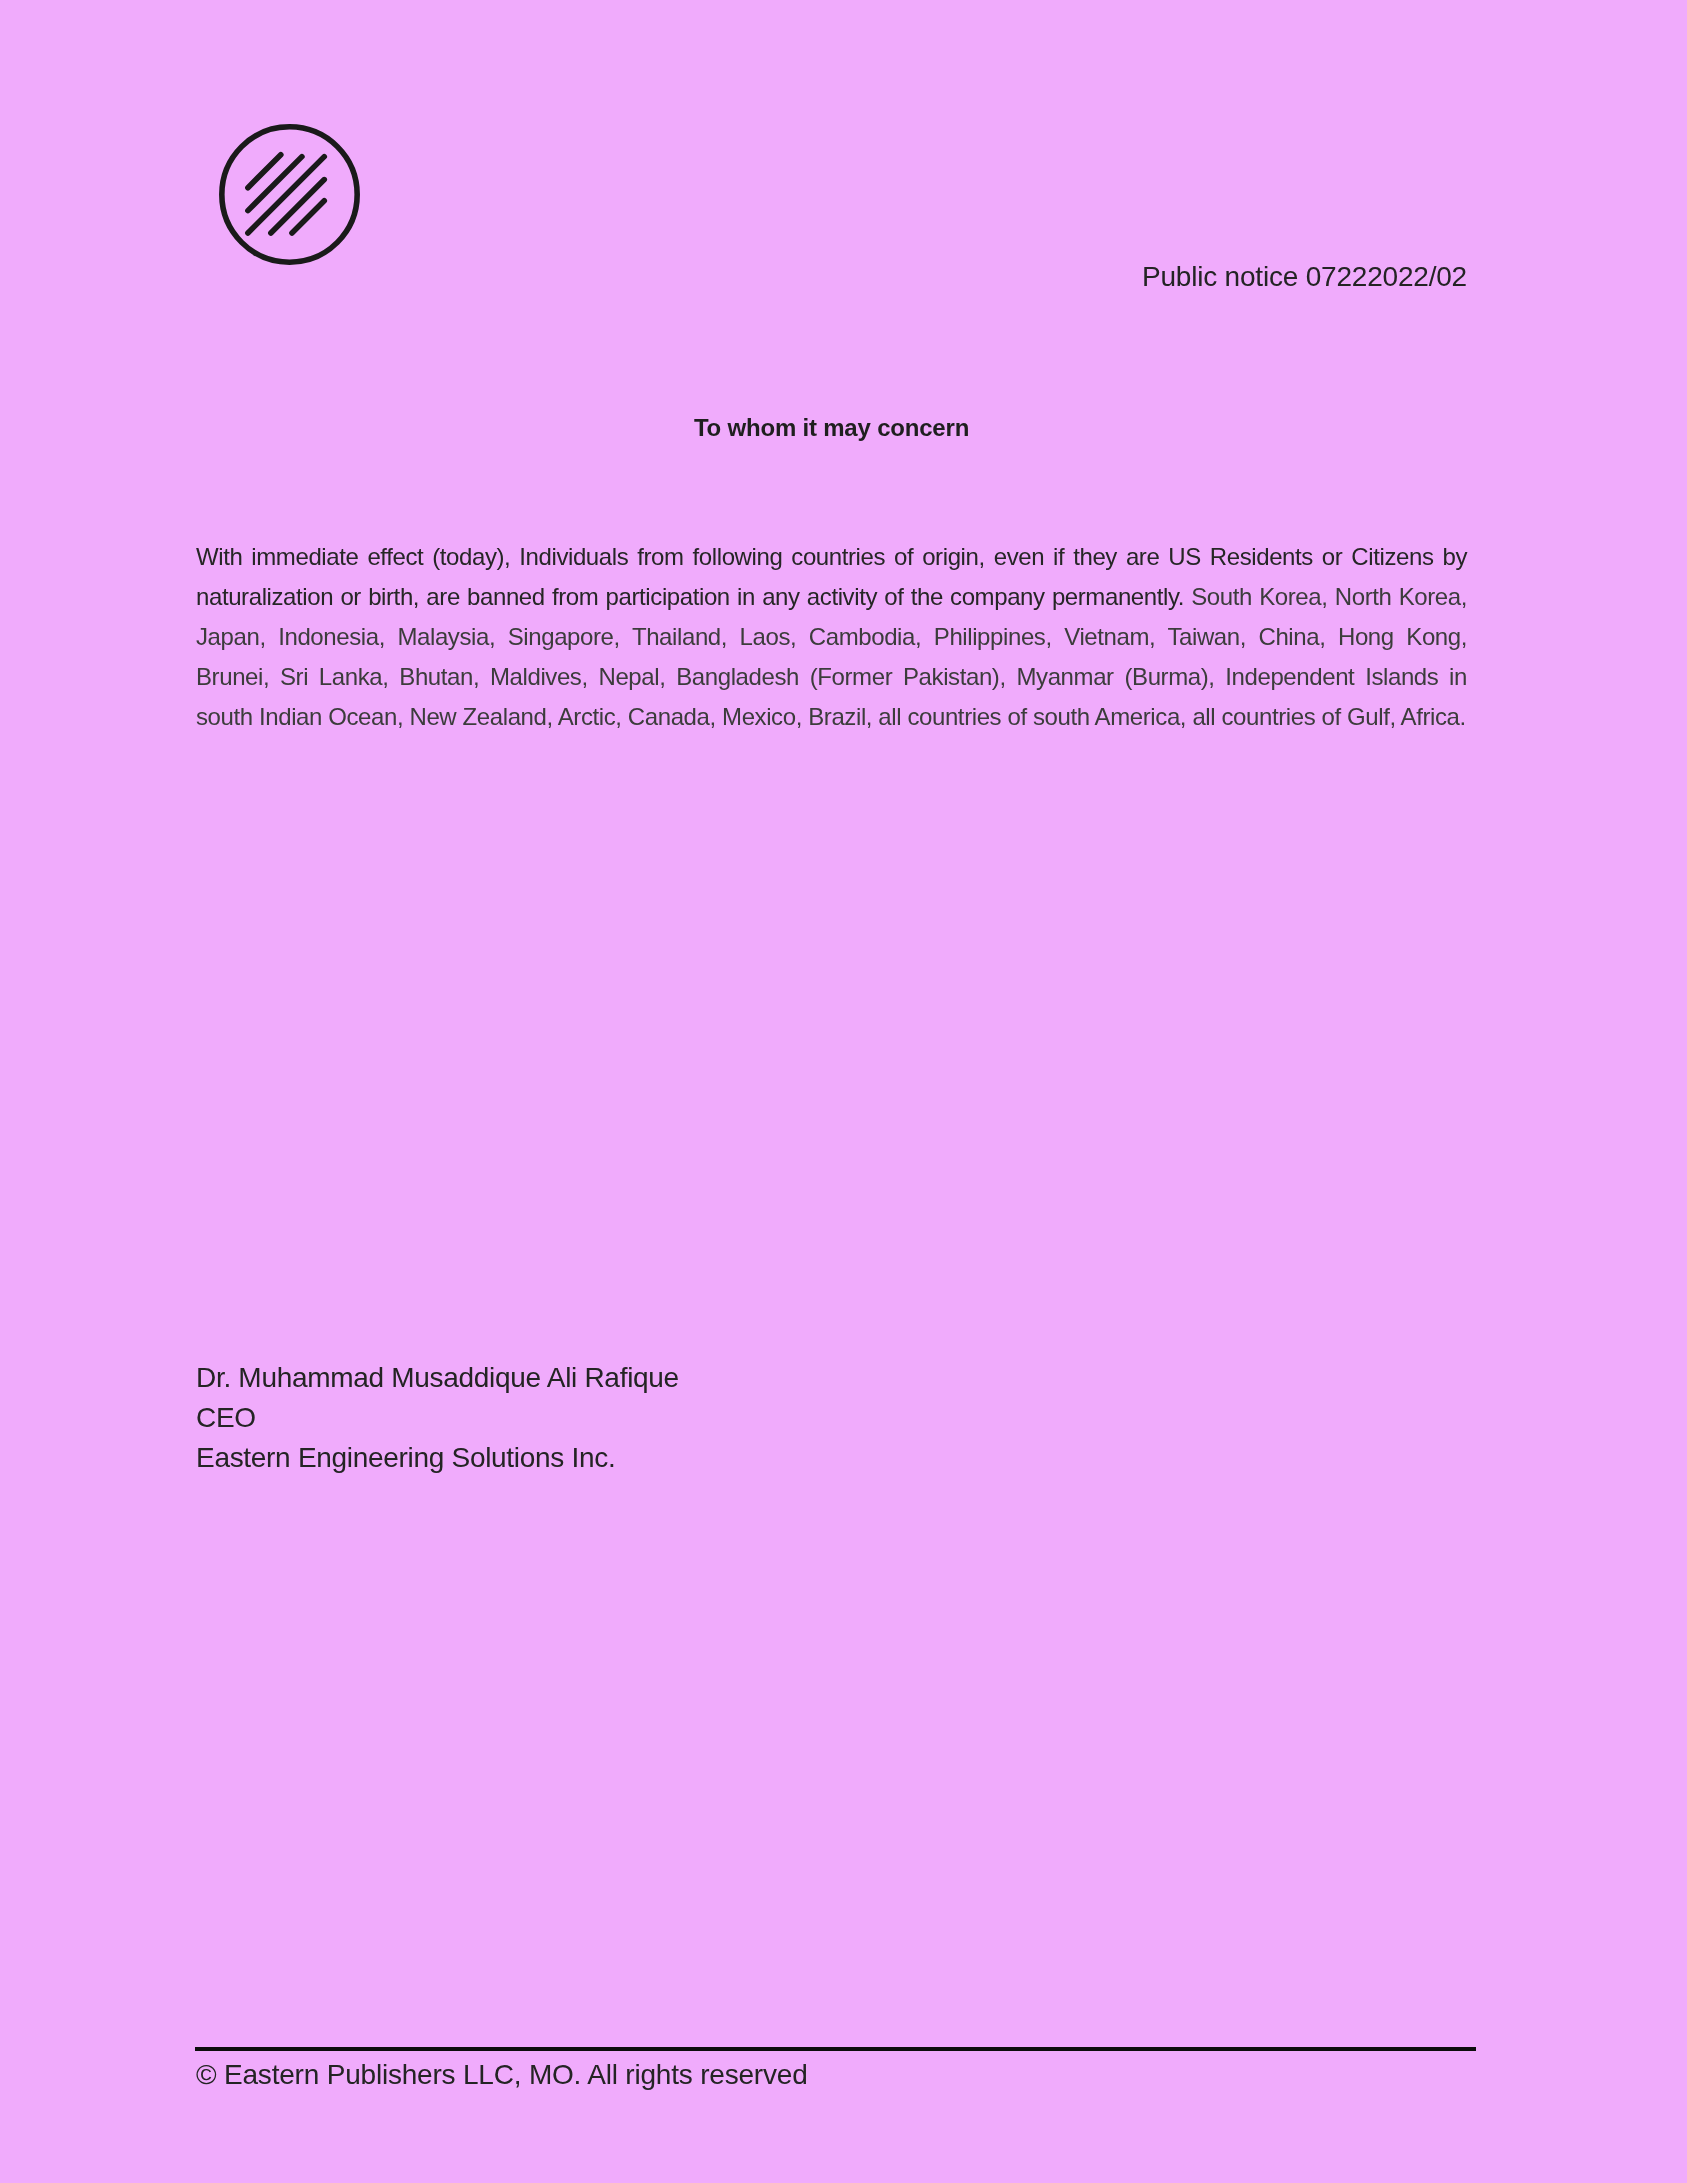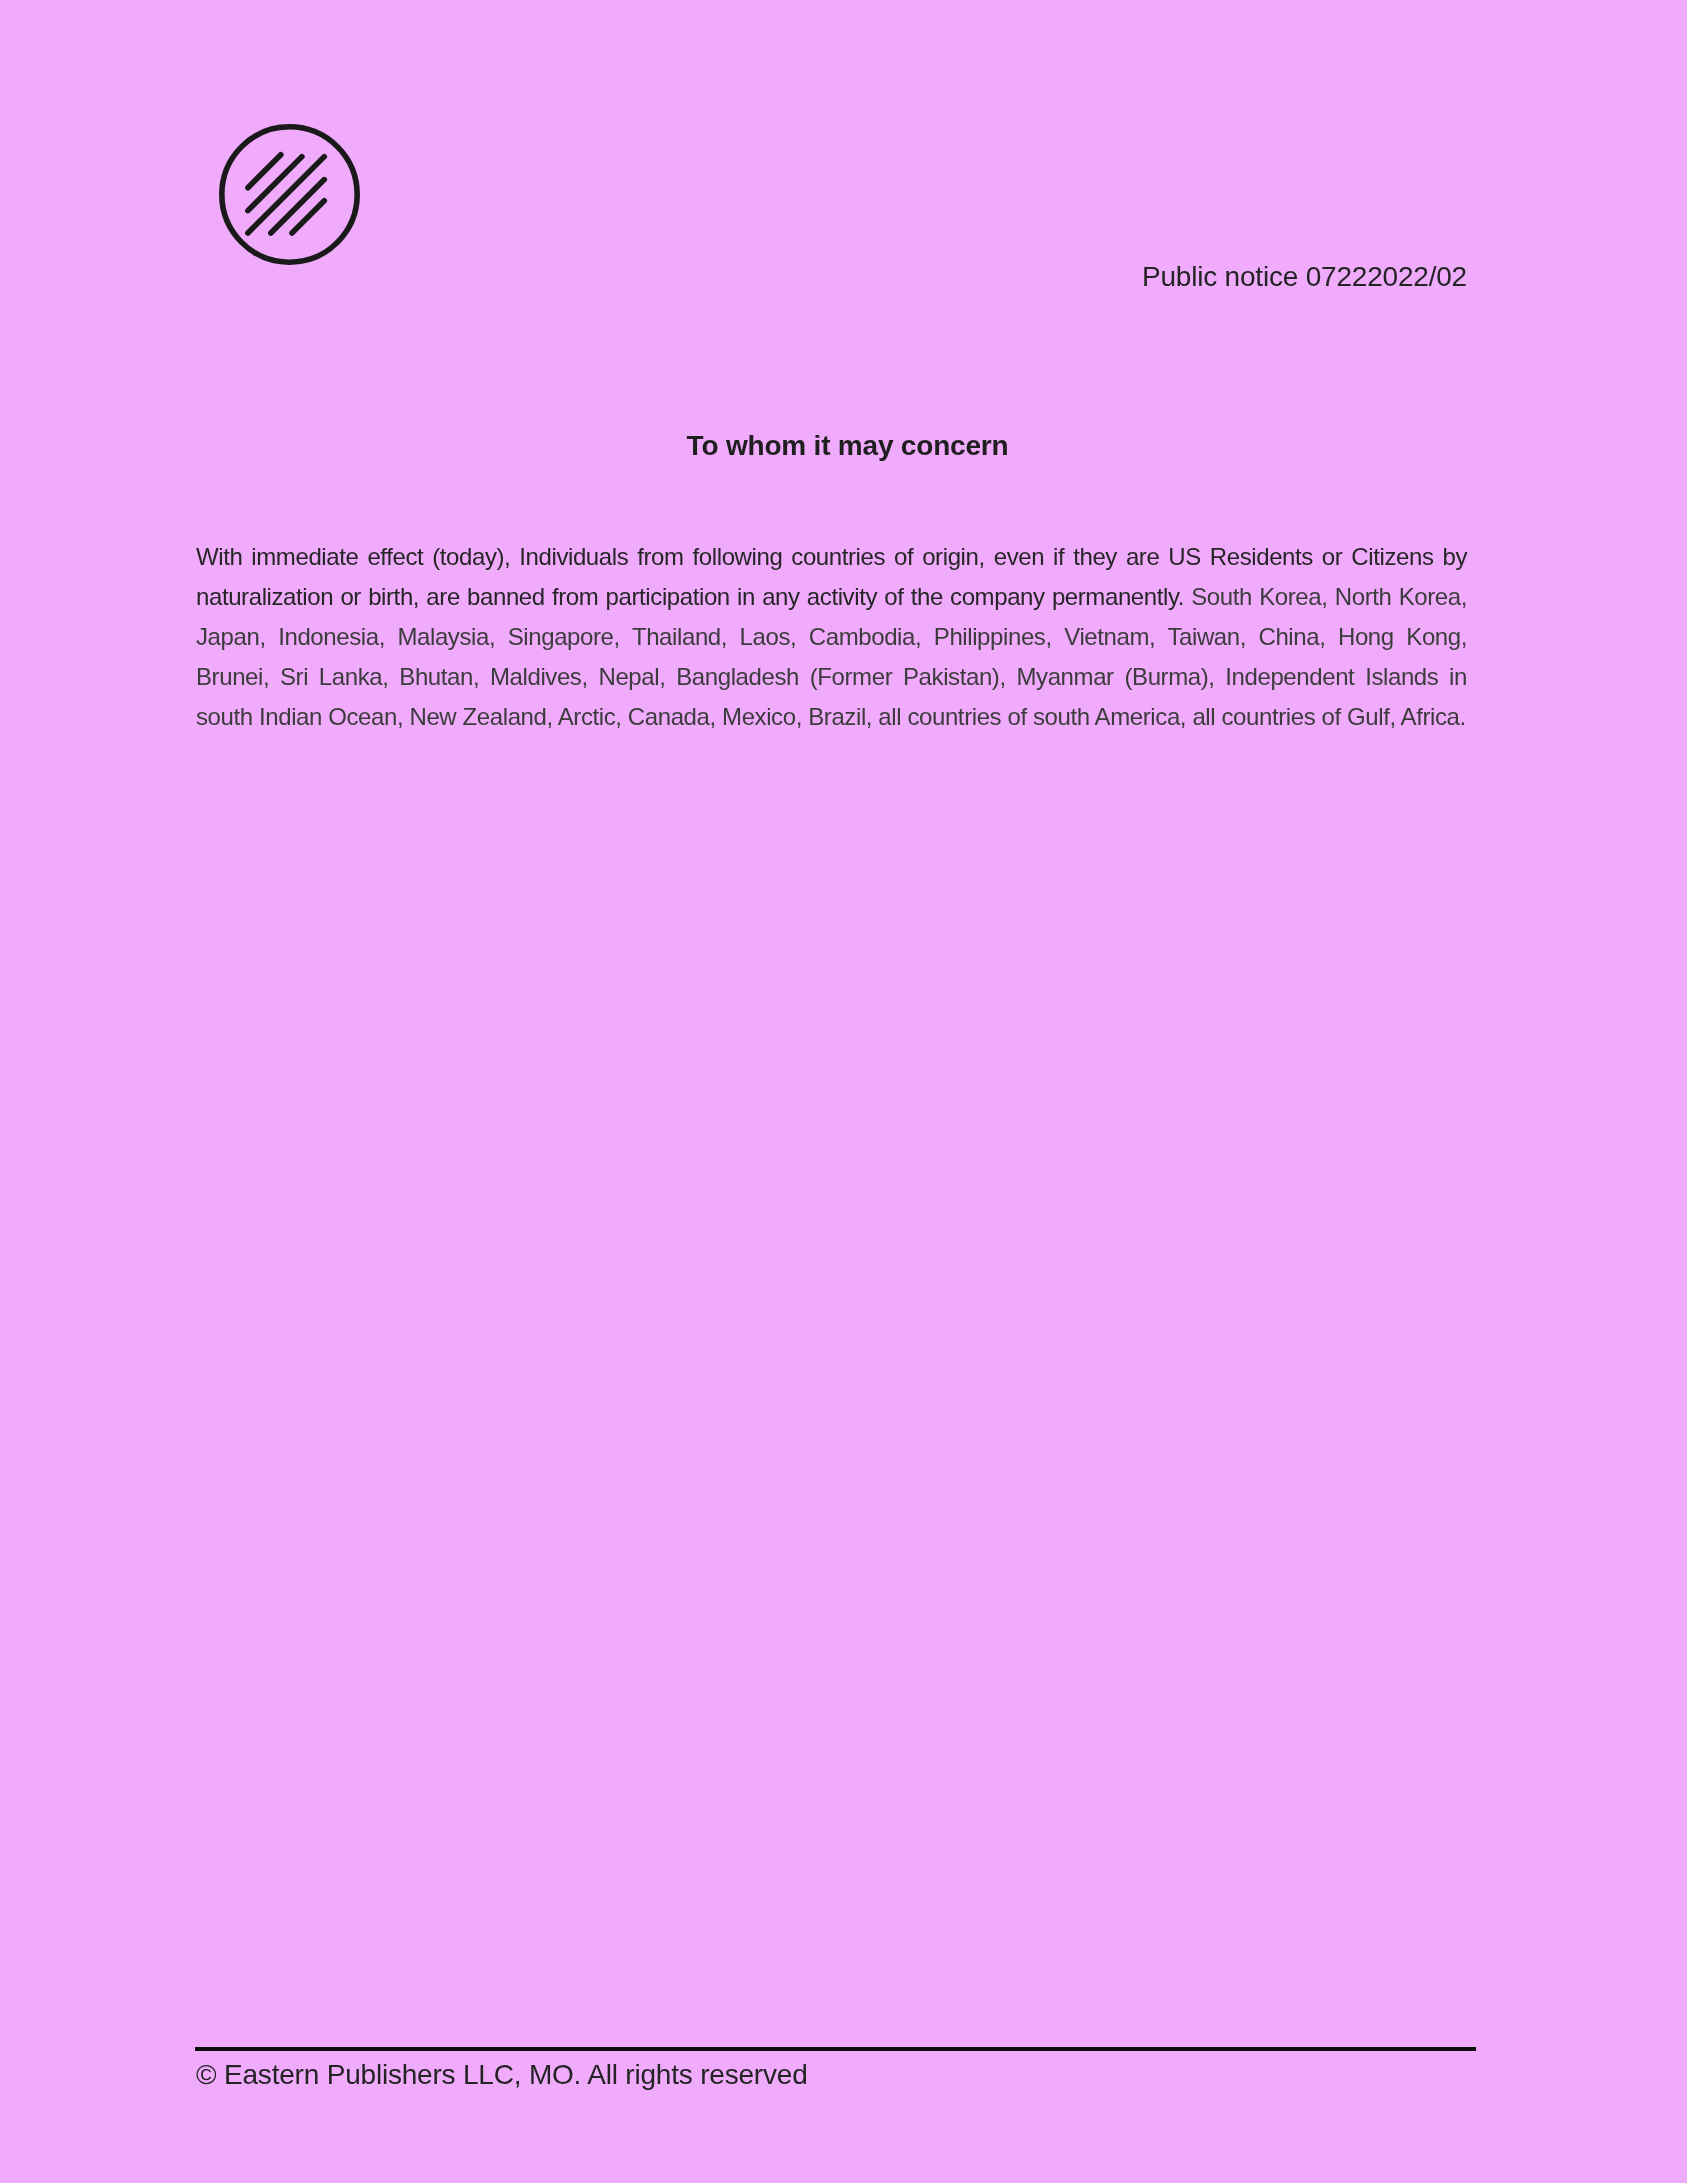--- a/index.html
+++ b/index.html
@@ -32,23 +32,23 @@
     font-size: 28px;
     letter-spacing: -0.2px;
     color: #242424;
     white-space: nowrap;
   }
   .title {
     position: absolute;
     left: 196px;
     top: 414px;
     width: 1271px;
-    margin: 16px;
+    margin: 0;
     text-align: center;
-    font-size: 28px;
+    font-size: 24px;
     font-weight: bold;
     letter-spacing: -0.2px;
     color: #1f1f1f;
   }
   .body-par {
     position: absolute;
     left: 196px;
     top: 537px;
     width: 1271px;
     margin: 0;
@@ -107,19 +107,24 @@
       </g>
     </svg>
   </div>
 
   <div class="notice-ref">Public notice 07222022/02</div>
 
   <h1 class="title">To whom it may concern</h1>
 
   <p class="body-par"><span>With immediate effect (today), Individuals from following countries of origin, even if they are US Residents or Citizens by naturalization or birth, are banned from participation in any activity of the company permanently. </span><span class="countries">South Korea, North Korea, Japan, Indonesia, Malaysia, Singapore, Thailand, Laos, Cambodia, Philippines, Vietnam, Taiwan, China, Hong Kong, Brunei, Sri Lanka, Bhutan, Maldives, Nepal, Bangladesh (Former Pakistan), Myanmar (Burma), Independent Islands in south Indian Ocean, New Zealand, Arctic, Canada, Mexico, Brazil, all countries of south America, all countries of Gulf, Africa.</span></p>
 
+  <div class="signature">
+    <div>Dr. Muhammad Musaddique Ali Rafique</div>
+    <div>CEO</div>
+    <div>Eastern Engineering Solutions Inc.</div>
+  </div>
 
   <div class="footer-rule"></div>
 
   <div class="footer-text">© Eastern Publishers LLC, MO. All rights reserved</div>
 
 </div>
 
 
 </body></html>

